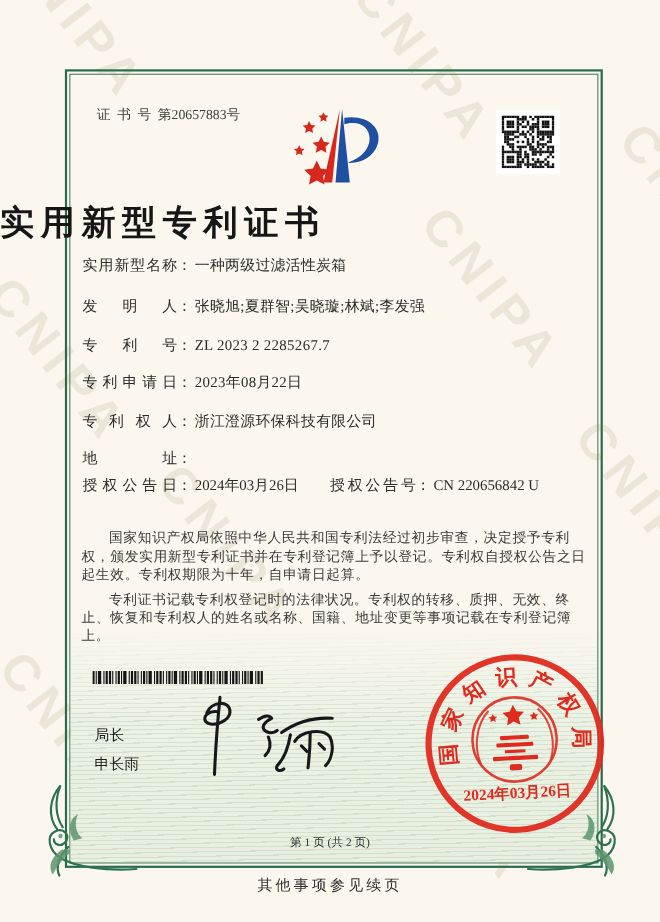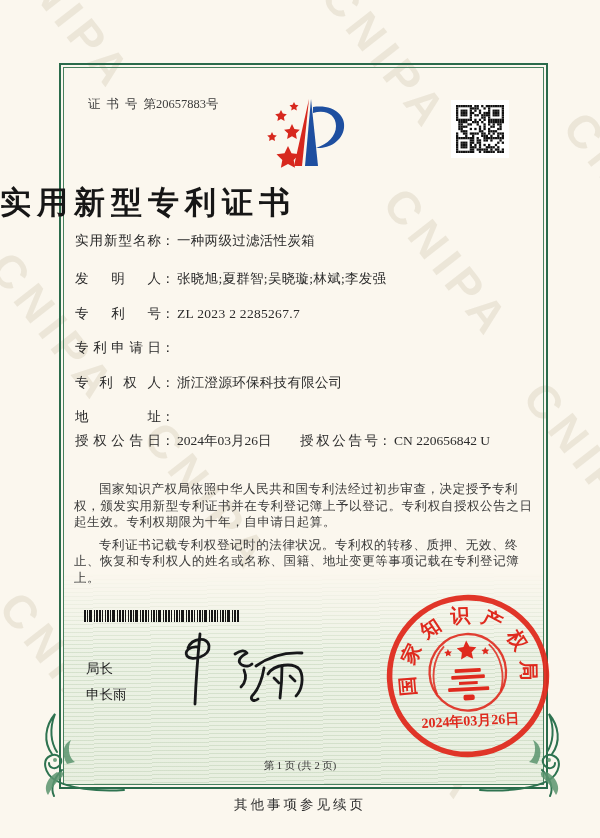--- a/index.html
+++ b/index.html
@@ -414,20 +414,21 @@
     <span class="fvalue">张晓旭;夏群智;吴晓璇;林斌;李发强</span>
   </div>
   <div class="frow" style="margin-bottom:16px">
     <span class="flabel">专利号</span>
     <span class="fcolon">：</span>
     <span class="fvalue">ZL 2023 2 2285267.7</span>
   </div>
   <div class="frow" style="margin-bottom:17px">
     <span class="flabel">专利申请日</span>
     <span class="fcolon">：</span>
+    <span class="fvalue">2023年08月22日</span>
   </div>
   <div class="frow" style="margin-bottom:16px">
     <span class="flabel">专利权人</span>
     <span class="fcolon">：</span>
     <span class="fvalue">浙江澄源环保科技有限公司</span>
   </div>
   <div class="frow" style="margin-bottom:7px;line-height:17px">
     <span class="flabel">地址</span>
     <span class="fcolon">：</span>
   </div>

